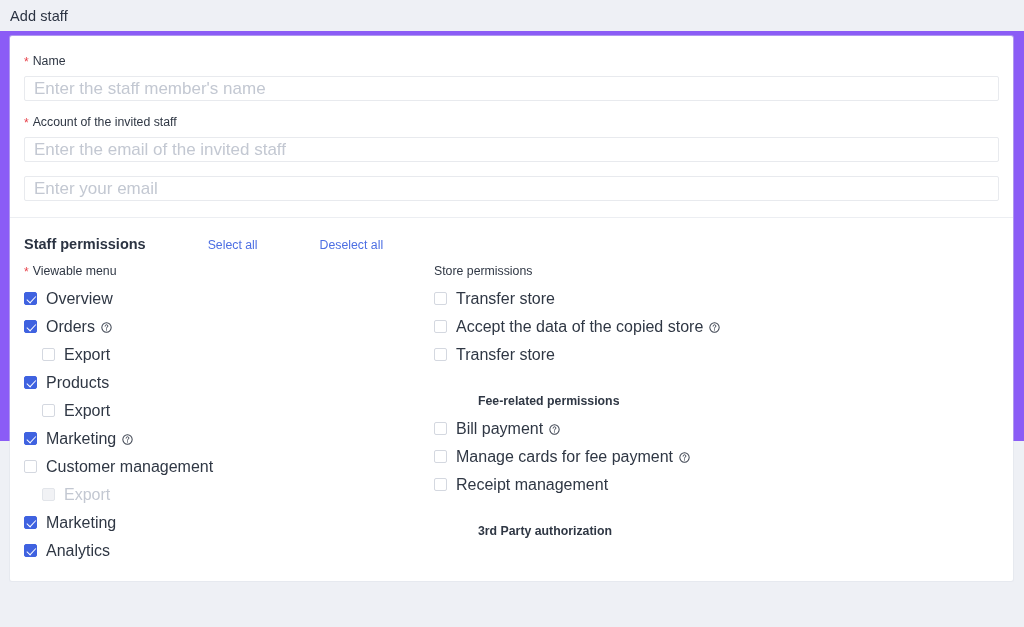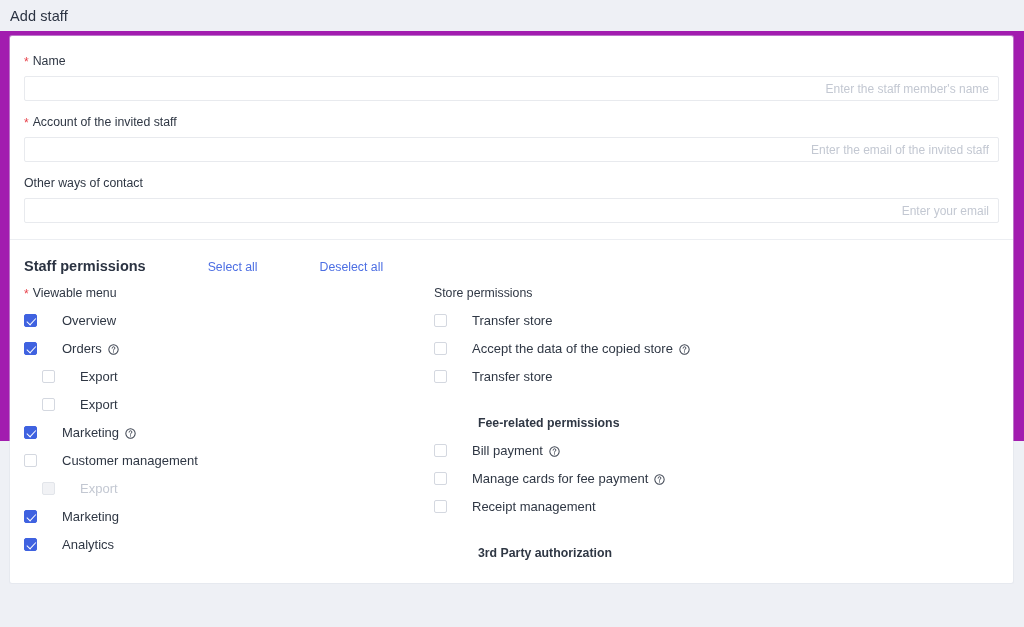--- a/index.html
+++ b/index.html
@@ -3,21 +3,21 @@
 <meta charset="utf-8">
 <style>
   * { box-sizing: border-box; }
   html, body {
     margin: 0; padding: 0;
     width: 1024px; height: 627px;
     background: #eef0f5;
     font-family: "Liberation Sans", sans-serif;
     overflow: hidden;
   }
-  .page { position: relative; width: 1024px; height: 441px; background: #a21caf; }
+  .page { position: relative; width: 1024px; height: 441px; background: #8b5cf6; }
 
   
   .topbar {
     height: 31px;
     background: #eef0f5;
     display: flex; align-items: center;
     padding-left: 10px;
   }
   .topbar-title {
     font-size: 14.5px;
@@ -55,25 +55,24 @@
     position: relative; top: 1px;
   }
   .text-input {
     display: block;
     width: 975px;
     height: 25px;
     border: 1px solid #e8eaee;
     border-radius: 2px;
     background: #fff;
     padding: 4px 9px;
-    font-size: 12px;
+    font-size: 17px;
     font-family: "Liberation Sans", sans-serif;
     color: #2f3744;
     outline: none;
-    text-align: right;
   }
   .text-input::placeholder { color: #c3c8d2; }
 
   .divider {
     height: 1px;
     background: #eceef2;
     width: 100%;
   }
 
   
@@ -142,25 +141,24 @@
     border-width: 0 1.7px 1.7px 0;
     transform: rotate(43deg);
   }
   .cb.disabled {
     background: #f1f2f5;
     border-color: #e2e5ea;
     cursor: default;
   }
 
   .cb-label {
-    font-size: 13px;
+    font-size: 16px;
     color: #2f3744;
     line-height: 15px;
     white-space: nowrap;
-    margin-left: 16px;
   }
   .cb-label.muted { color: #c3c8d2; }
 
   .help {
     display: inline-block;
     width: 11px; height: 11px;
     margin-left: 6px;
     position: relative; top: 1px;
     cursor: pointer;
     flex: 0 0 11px;
@@ -187,23 +185,20 @@
           <input type="text" class="text-input" placeholder="Enter the staff member's name" style="">
         </div>
         <div class="field">
           <div class="field-label">
             <span class="req">*</span>
             <span>Account of the invited staff</span>
           </div>
           <input type="text" class="text-input" placeholder="Enter the email of the invited staff" style="">
         </div>
         <div class="field">
-          <div class="field-label">
-            <span>Other ways of contact</span>
-          </div>
           <input type="text" class="text-input" placeholder="Enter your email" style="">
         </div>
       </div>
 
     <div class="divider"></div>
 
     <div class="perm-block">
       <div class="perm-head">
         <div class="perm-title">Staff permissions</div>
         <div class="perm-link link-1">Select all</div>
@@ -228,20 +223,24 @@
                   <circle cx="6" cy="6" r="5.1" fill="none" stroke="#3c4350" stroke-width="1.1"></circle>
                   <path d="M4.5 4.5a1.5 1.5 0 1 1 1.85 1.46c-.3.1-.35.3-.35.55v.3" fill="none" stroke="#3c4350" stroke-width="1" stroke-linecap="round"></path>
                   <circle cx="6" cy="8.6" r=".62" fill="#3c4350"></circle>
                 </svg>
               </span>
             </div>
             <div class="cb-row indent">
               <span class="cb"></span>
               <span class="cb-label">Export</span>
             </div>
+            <div class="cb-row">
+              <span class="cb checked"></span>
+              <span class="cb-label">Products</span>
+            </div>
             <div class="cb-row indent">
               <span class="cb"></span>
               <span class="cb-label">Export</span>
             </div>
             <div class="cb-row">
               <span class="cb checked"></span>
               <span class="cb-label">Marketing</span>
               <span class="help">
                 <svg width="11" height="11" viewBox="0 0 12 12">
                   <circle cx="6" cy="6" r="5.1" fill="none" stroke="#3c4350" stroke-width="1.1"></circle>

